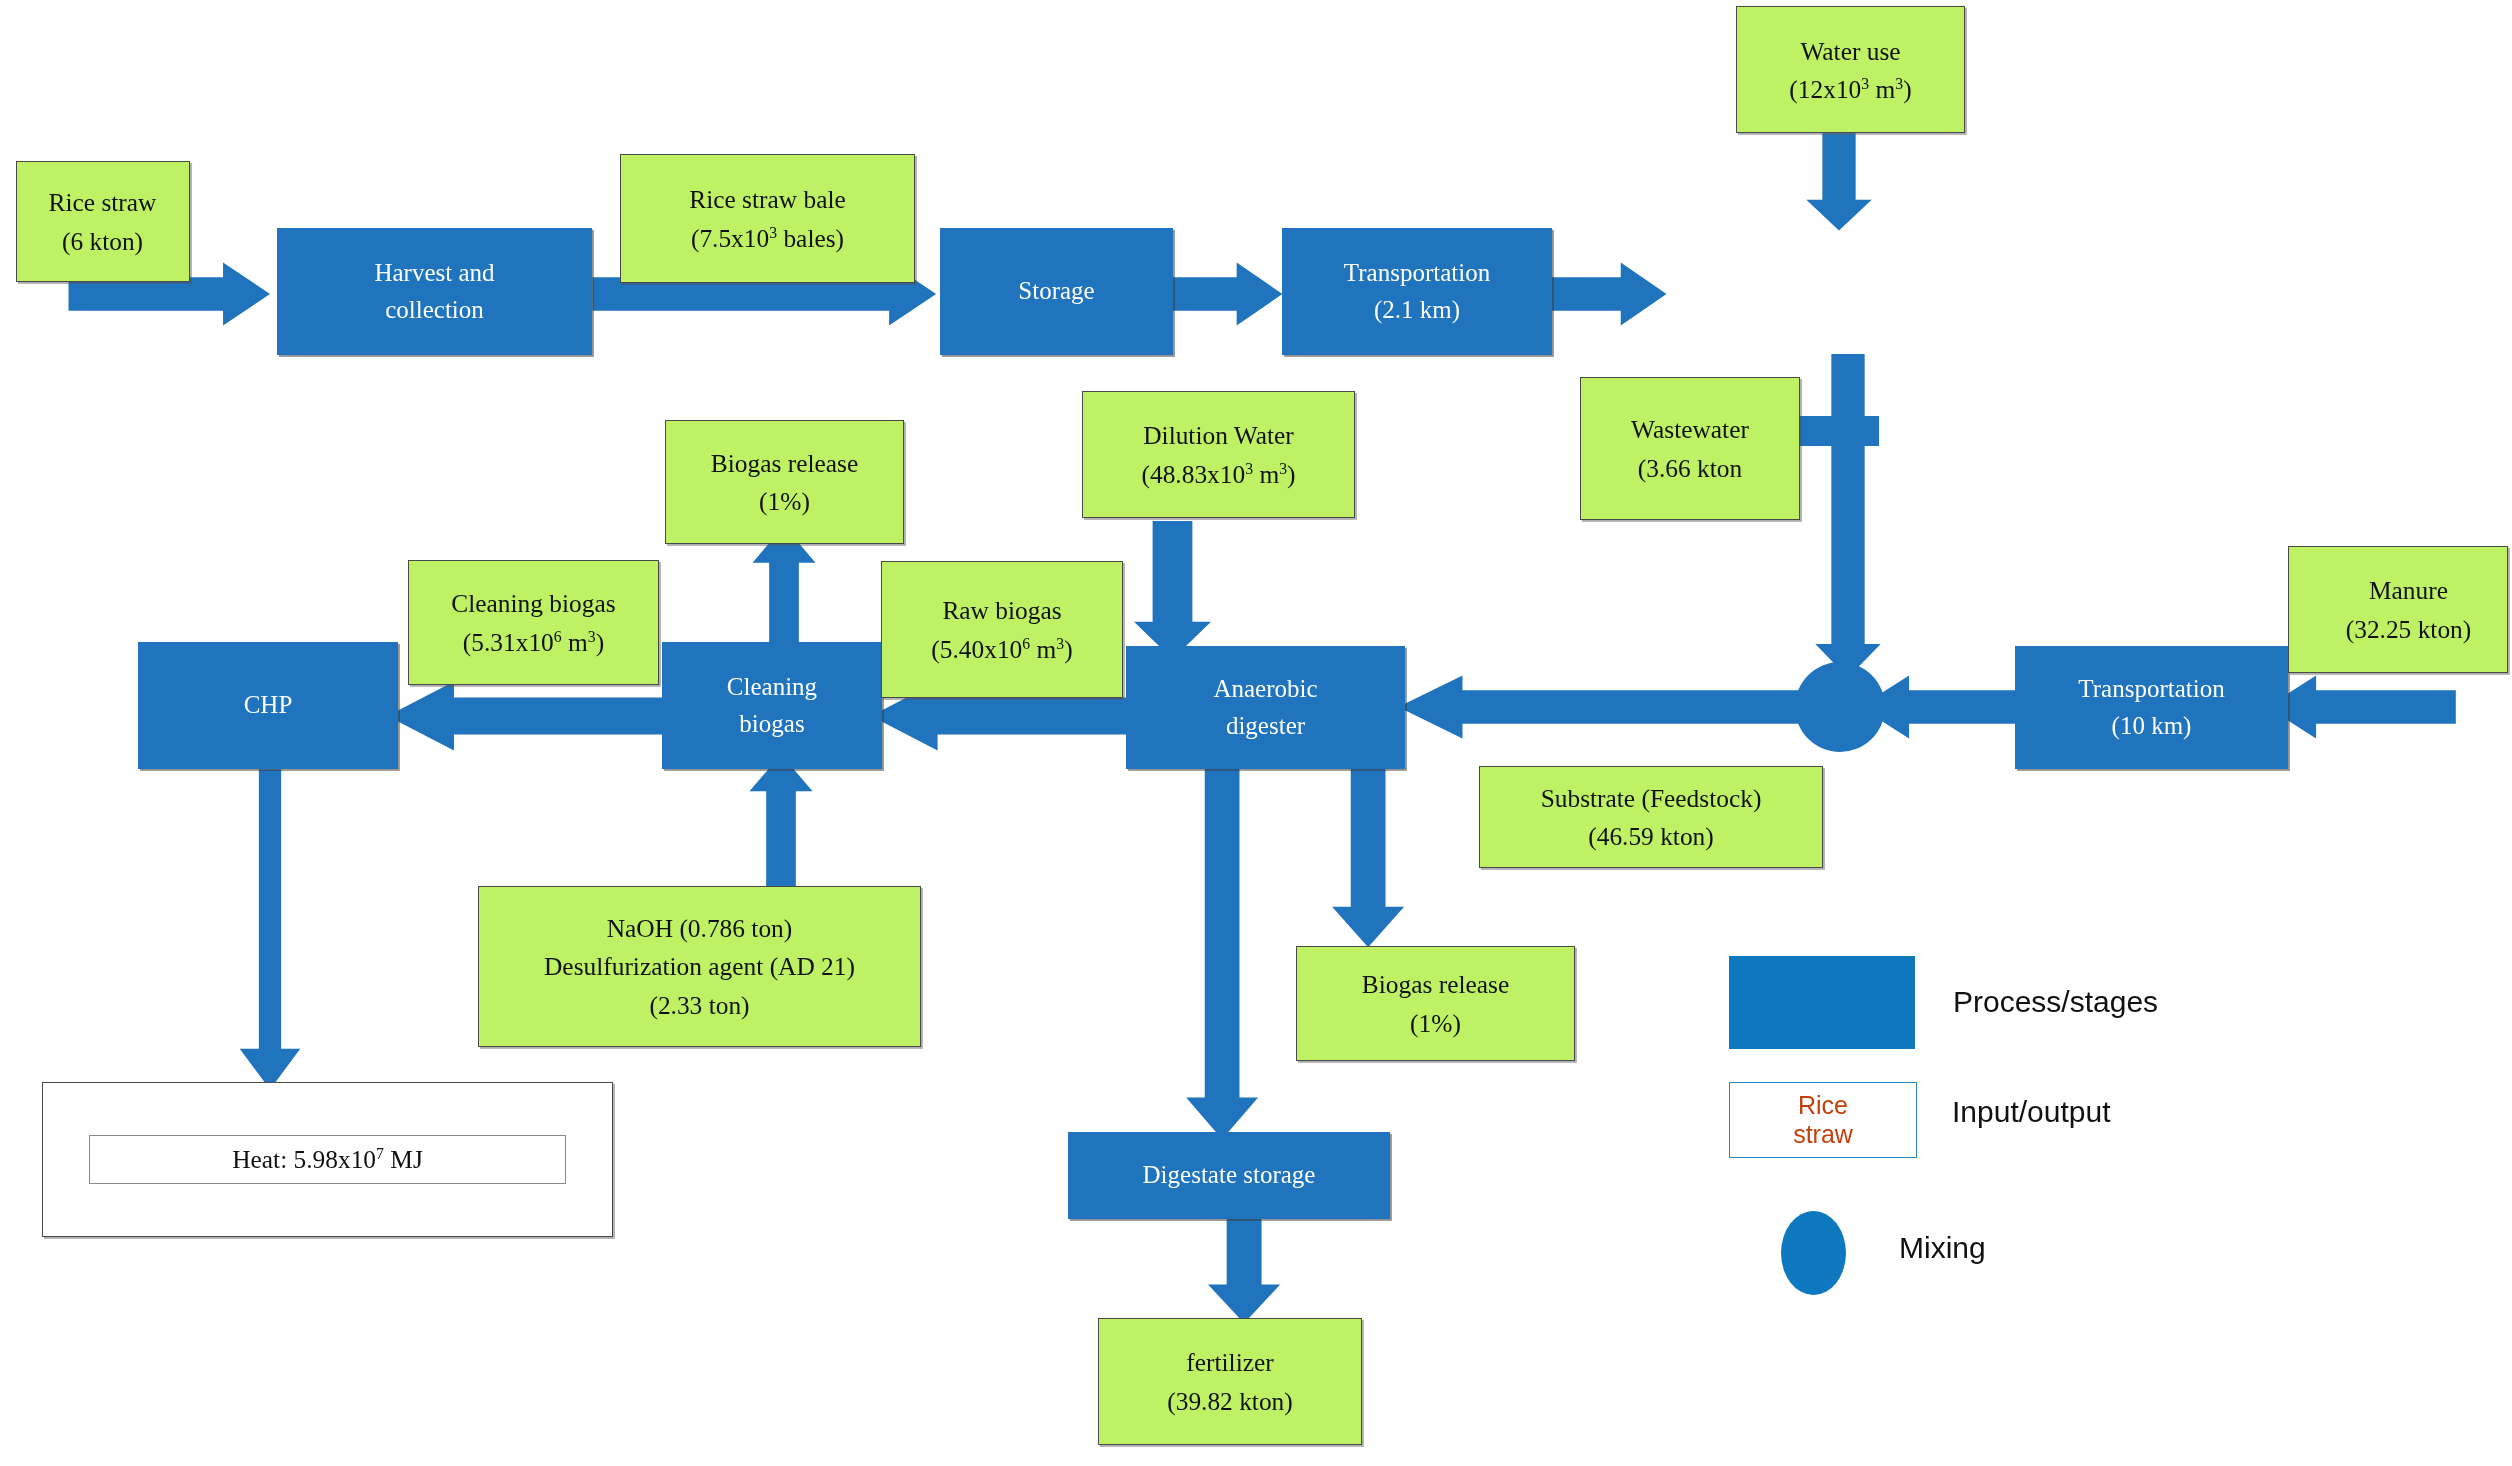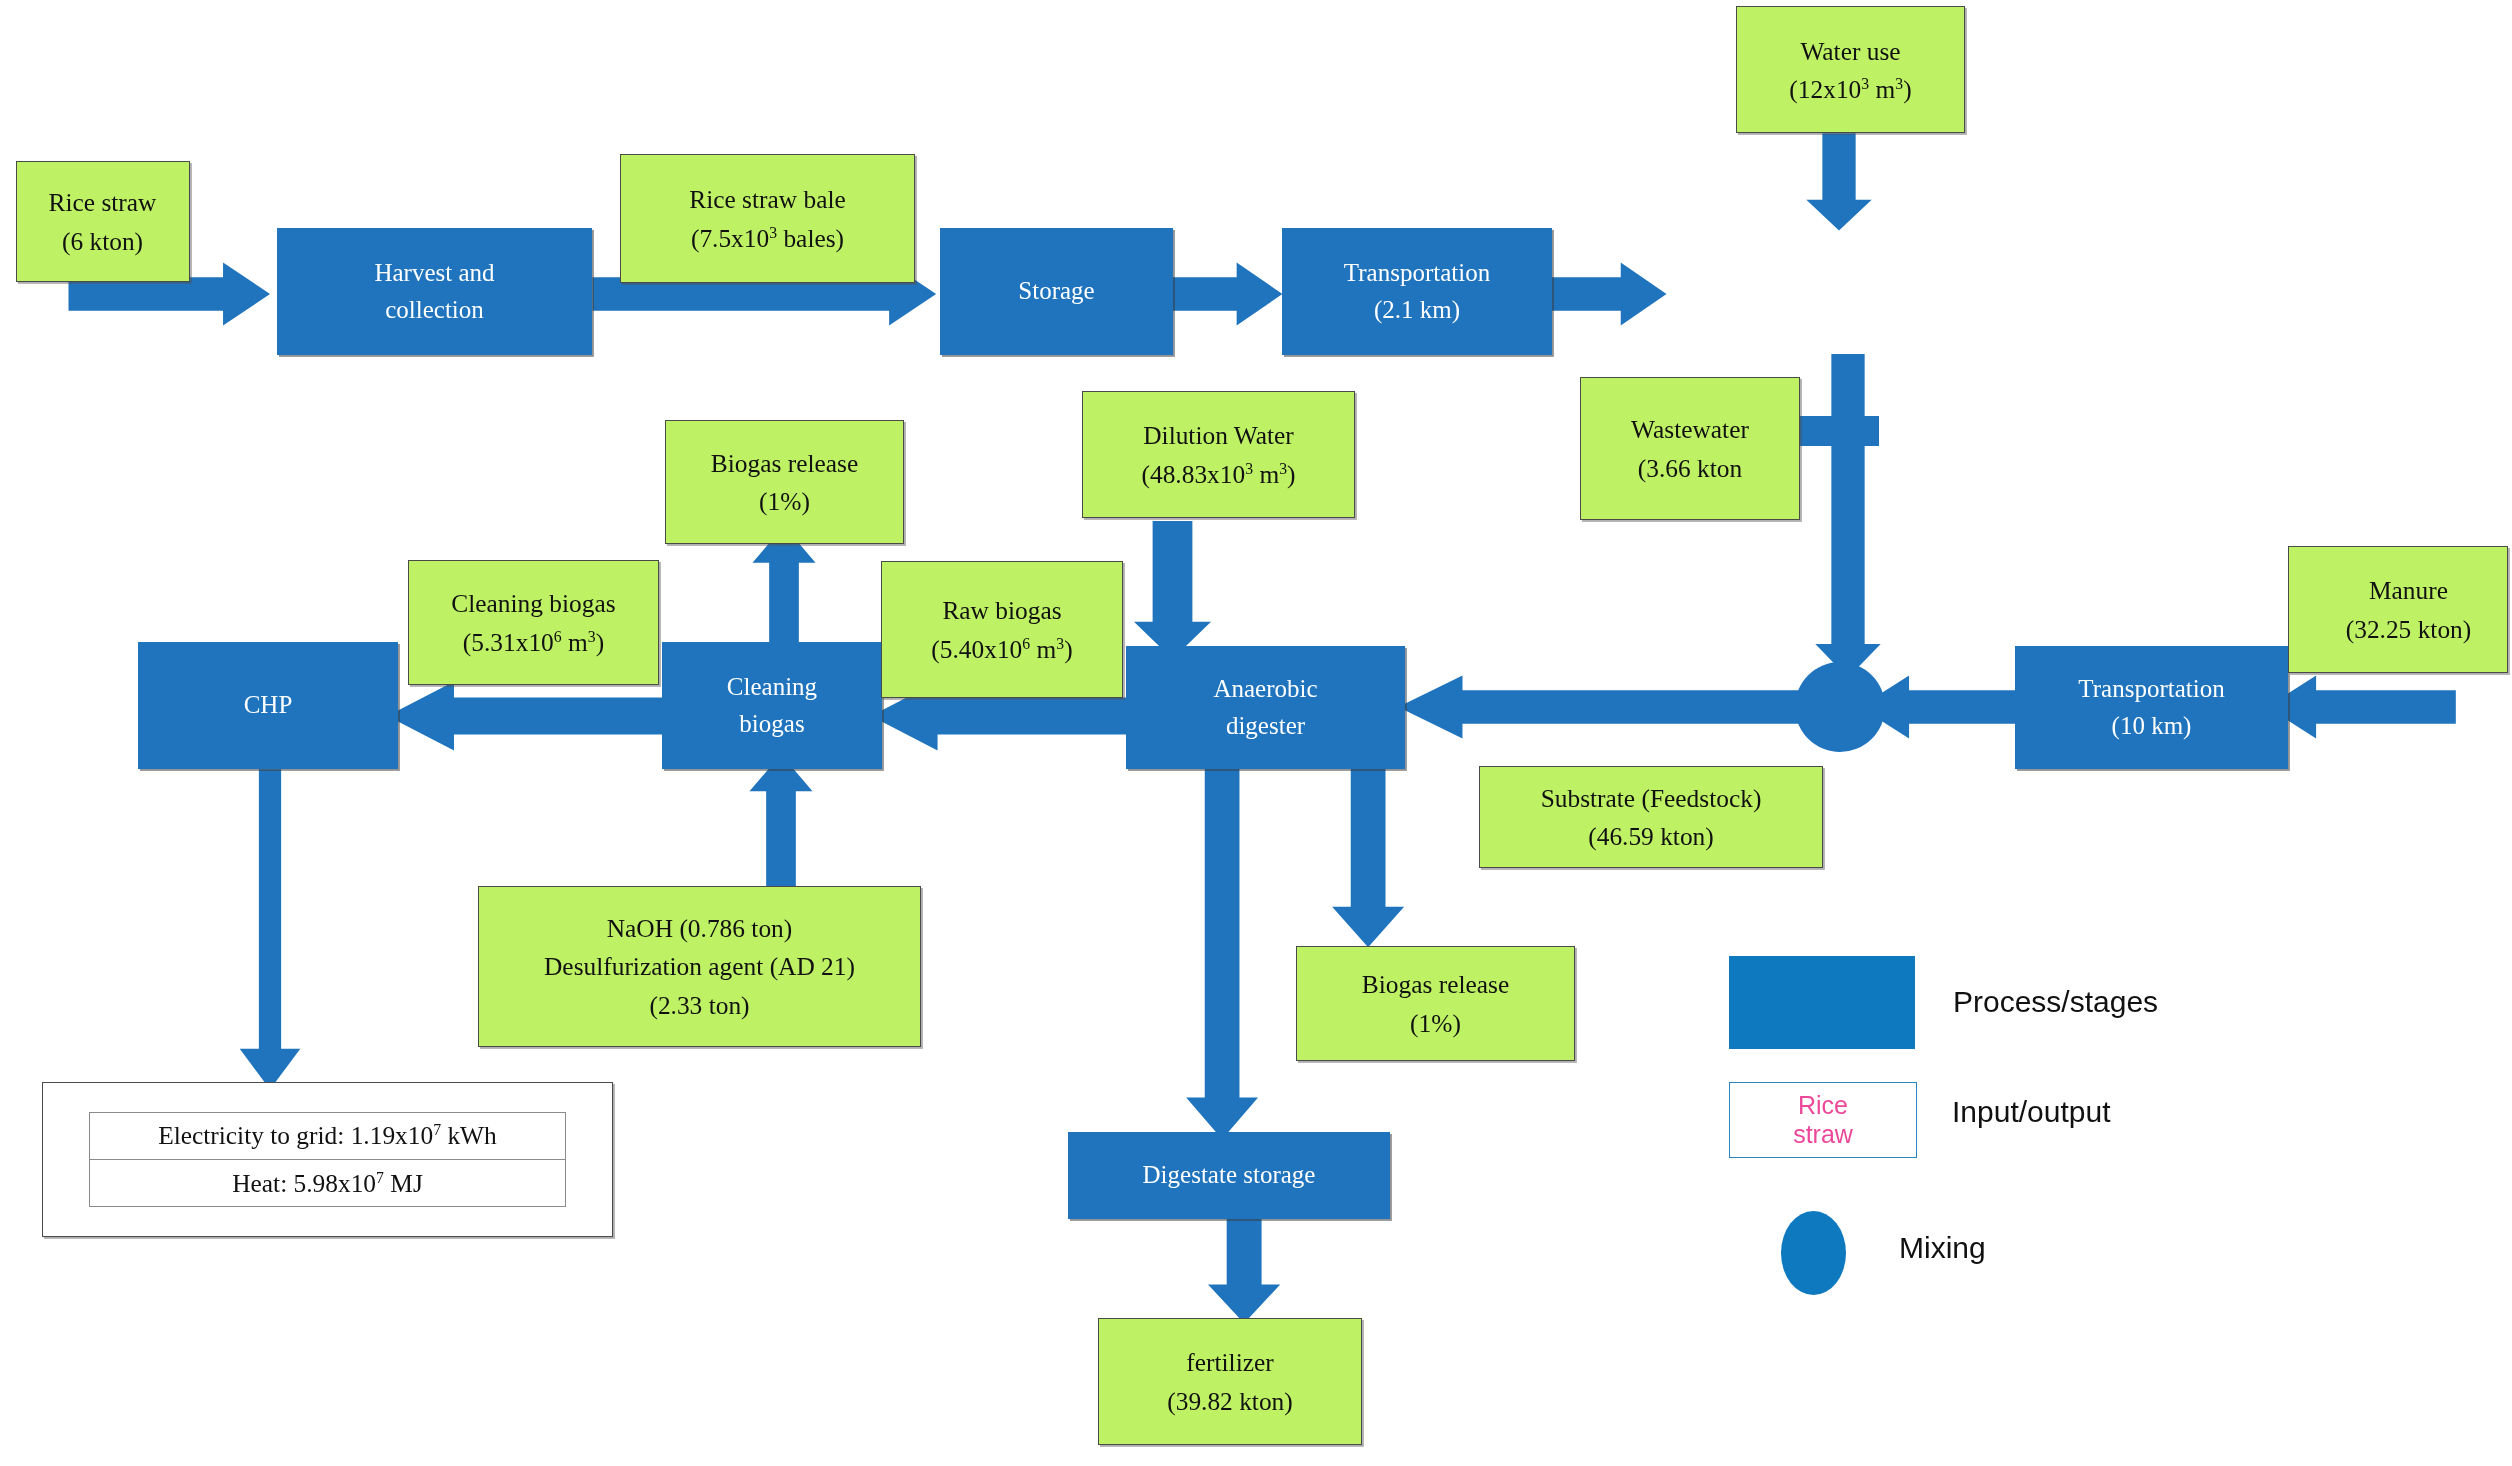--- a/index.html
+++ b/index.html
@@ -49,21 +49,21 @@
   .inner-tbl .row{
     font-size:25.4px;text-align:center;padding:8.7px 3.7px;color:#111;
     white-space:nowrap;
   }
   .inner-tbl .row + .row{border-top:1.2px solid #8a8a8a;}
   
   .legend{position:absolute;z-index:9;}
   .lg-swatch-proc{position:absolute;background:#0E79BE;}
   .lg-swatch-io{position:absolute;background:#ffffff;border:1.9px solid #2E86C1;
       display:flex;align-items:center;justify-content:center;text-align:center;
-      font-family:"Liberation Sans","DejaVu Sans",sans-serif;font-size:25px;color:#ec4899;line-height:1.15;}
+      font-family:"Liberation Sans","DejaVu Sans",sans-serif;font-size:25px;color:#c2410c;line-height:1.15;}
   .lg-swatch-mix{position:absolute;background:#0E79BE;border-radius:50%;}
   .lg-label{position:absolute;font-family:"Liberation Sans","DejaVu Sans",sans-serif;
       font-size:30px;color:#111;white-space:nowrap;}
 </style>
 </head>
 <body>
 
 <div id="stage">
 
   <div class="arrow" style="left:68px;top:260px;">
@@ -324,21 +324,20 @@
 
   <div class="node io" style="left:1098px;top:1318px;width:264px;height:127px;">
     <div class="io-lines">
       <span>fertilizer</span>
       <span>(39.82 kton)</span>
     </div>
   </div>
 
   <div class="outer-out" style="left:42px;top:1082px;width:571px;height:155px;">
     <div class="inner-tbl">
-      <div class="row"><span>Electricity to grid: 1.19x10</span><sup>7</sup><span> kWh</span></div>
       <div class="row"><span>Heat: 5.98x10</span><sup>7</sup><span> MJ</span></div>
     </div>
   </div>
 
   <div class="legend" style="left:0;top:0;width:100%;height:100%;pointer-events:none;">
 
     <div class="lg-swatch-proc" style="left:1729px;top:956px;width:186px;height:93px;"></div>
     <div class="lg-label" style="left:1953px;top:985px;">Process/stages</div>
 
     <div class="lg-swatch-io" style="left:1729px;top:1082px;width:186px;height:74px;">

